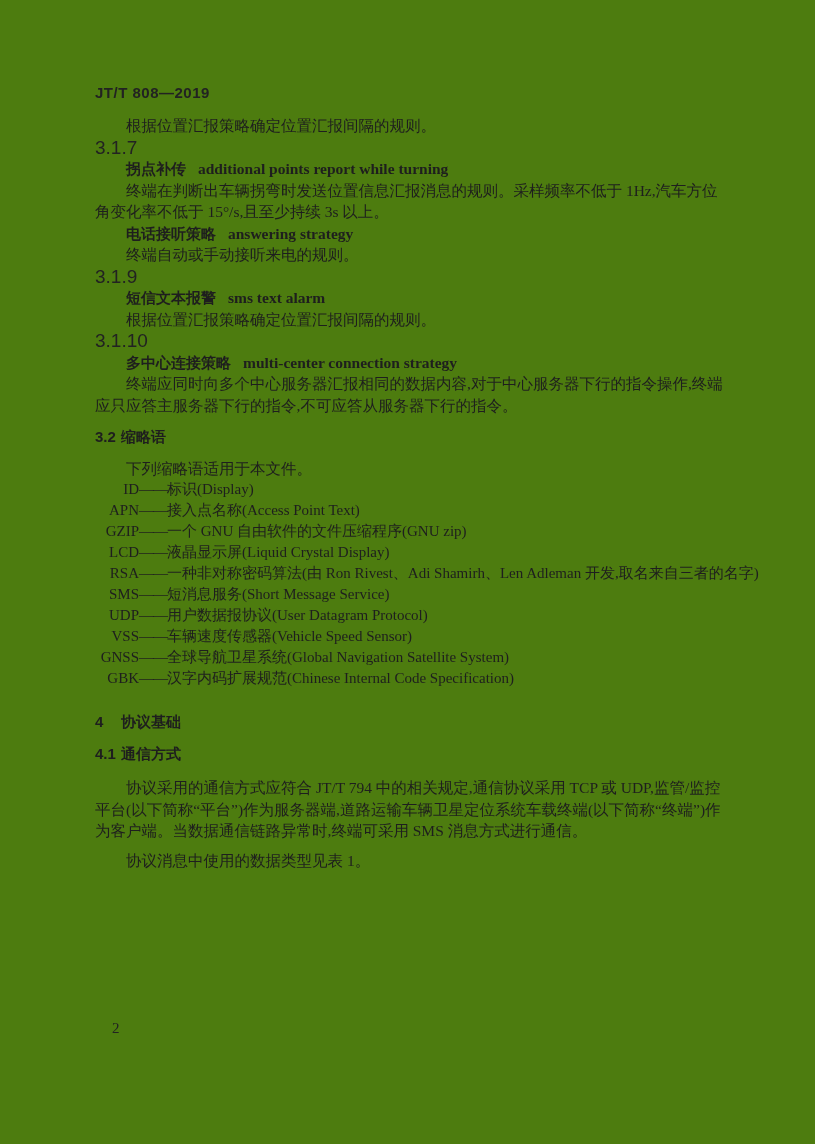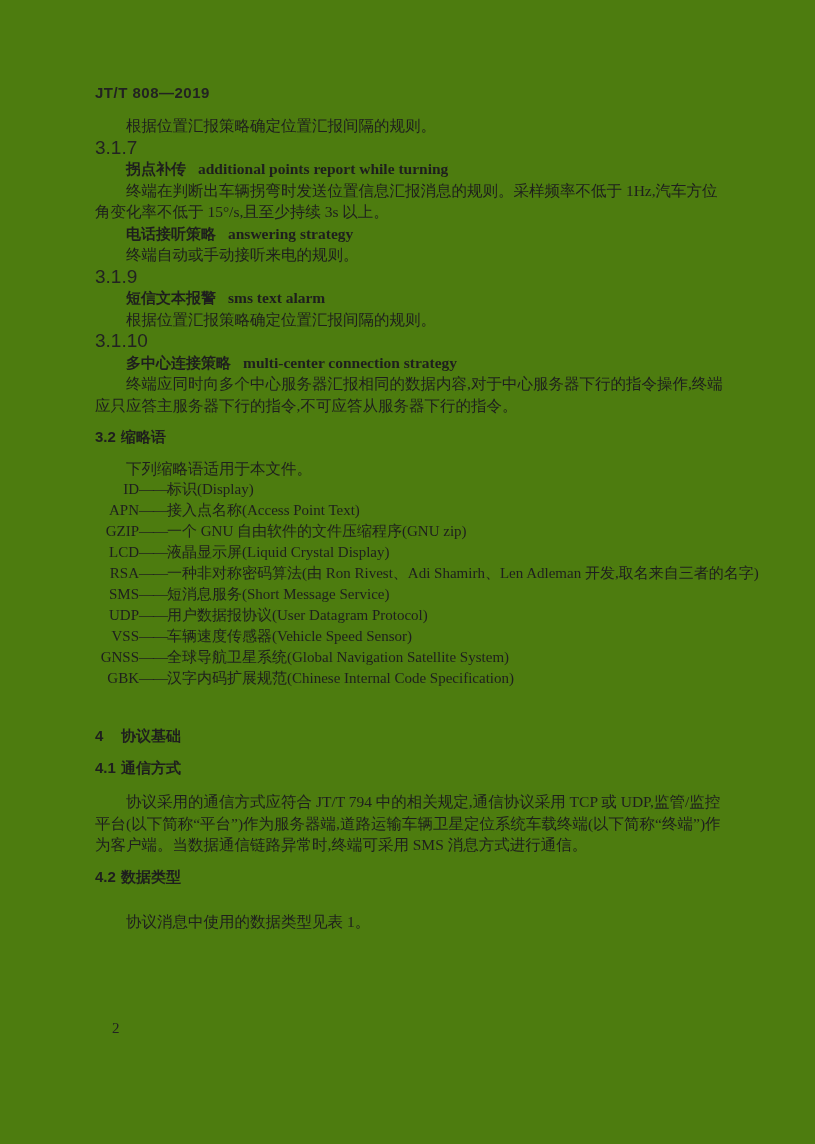--- a/index.html
+++ b/index.html
@@ -52,22 +52,22 @@
   }
   .section-heading {
     font-weight: bold;
     font-family: "Liberation Sans", "DejaVu Sans", sans-serif;
     font-size: 15px;
     line-height: 21.5px;
   }
   .section-heading .sec-num { display: inline-block; min-width: 26px; }
   .gap-10 { margin-top: 10px; }
   .gap-13 { margin-top: 13px; }
-  .gap-22 { margin-top: 36px; }
-  .gap-8  { margin-top: 24px; }
+  .gap-22 { margin-top: 22px; }
+  .gap-8  { margin-top: 8px; }
   .abbr-list { margin-top: 0; }
   .abbr-row {
     line-height: 21px;
     white-space: nowrap;
     font-size: 15px;
   }
   .abbr-key {
     display: inline-block;
     min-width: 44px;
     text-align: right;
@@ -144,22 +144,19 @@
     <div class="section-heading gap-22">
       <span class="sec-num">4</span><span>协议基础</span>
     </div>
 
     <div class="section-heading gap-10">
       <span class="sec-num">4.1</span><span>通信方式</span>
     </div>
 
     <p class="body-line indent gap-13">协议采用的通信方式应符合 JT/T 794 中的相关规定,通信协议采用 TCP 或 UDP,监管/监控平台(以下简称“平台”)作为服务器端,道路运输车辆卫星定位系统车载终端(以下简称“终端”)作为客户端。当数据通信链路异常时,终端可采用 SMS 消息方式进行通信。</p>
 
-    <div class="section-heading gap-10">
-      <span class="sec-num">4.2</span><span>数据类型</span>
-    </div>
 
     <p class="body-line indent gap-8">协议消息中使用的数据类型见表 1。</p>
 
   </div>
 
   <div class="page-number">2</div>
 </div>
 
 </body></html>

